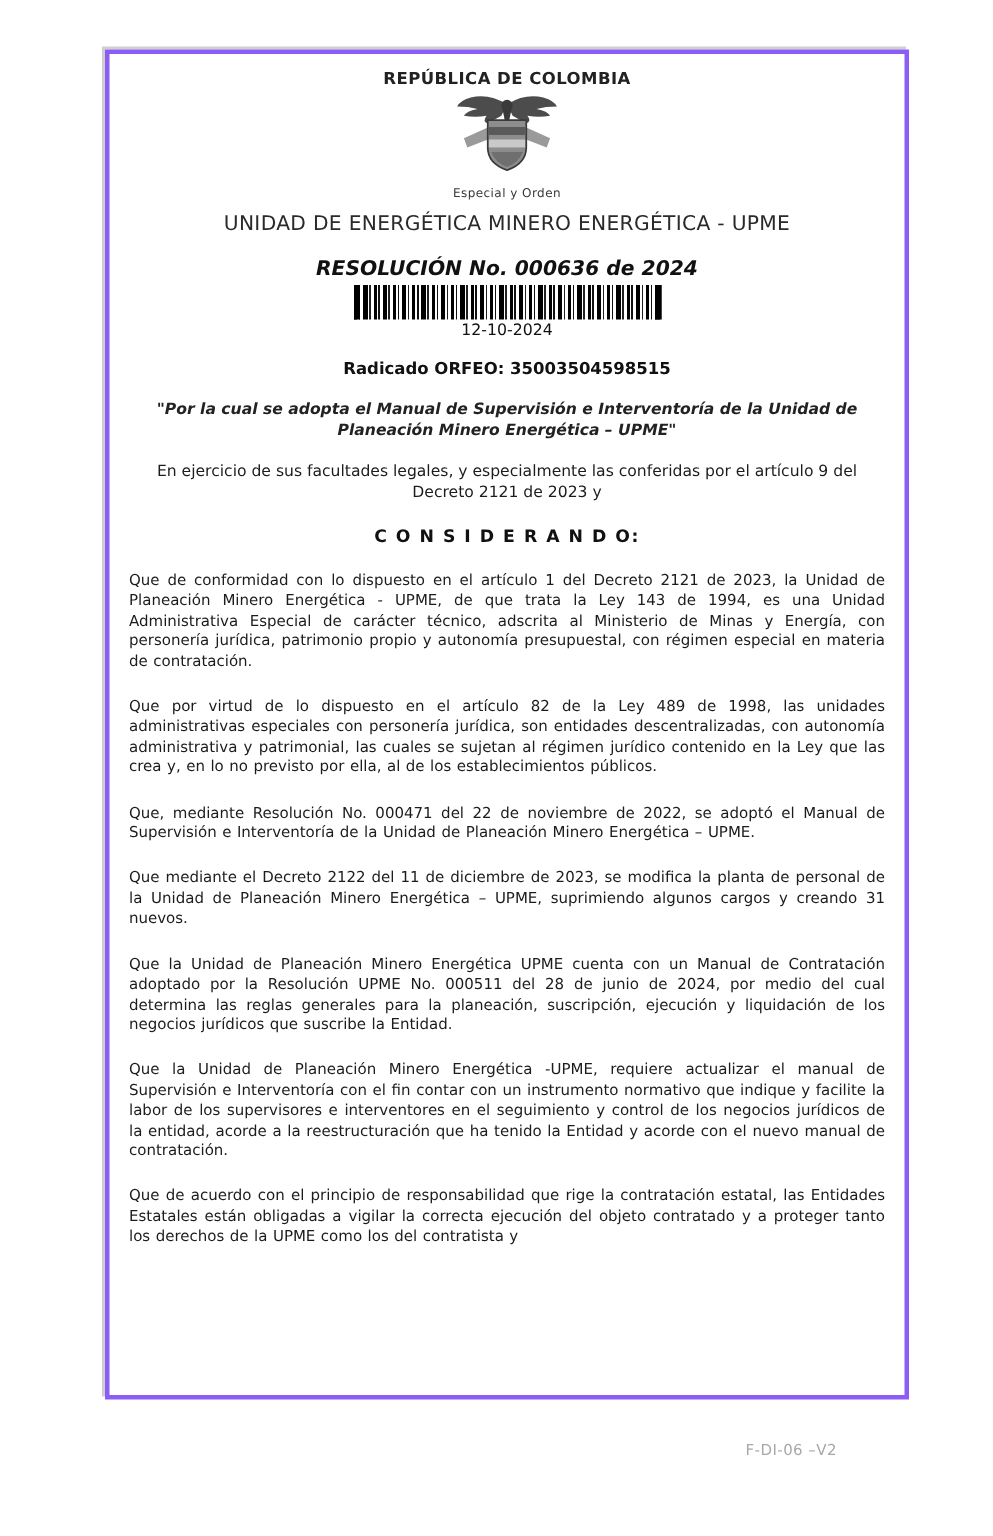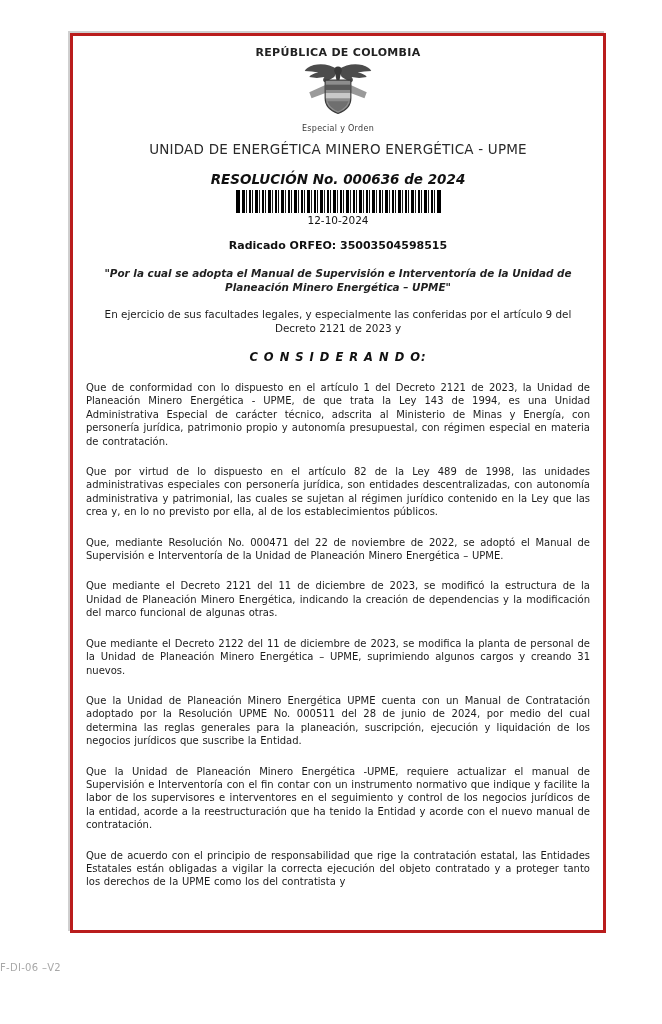--- a/index.html
+++ b/index.html
@@ -15,21 +15,21 @@
     height: 1024px;
     background: #ffffff;
     overflow: hidden;
   }
   .page-frame {
     position: absolute;
     left: 70px;
     top: 33px;
     width: 530px;
     height: 894px;
-    border: 3px solid #b91c1c;
+    border: 3px solid #8b5cf6;
     box-shadow: -2px -2px 0 0 #cfcfcf;
     background: #ffffff;
     overflow: hidden;
     box-sizing: content-box;
   }
   .page-inner {
     padding: 10px 13px 0 13px;
     text-align: center;
   }
   .republic {
@@ -116,38 +116,38 @@
     line-height: 13.5px;
     color: #1c1c1c;
   }
   .considering {
     margin-top: 15px;
     font-size: 11.5px;
     line-height: 14px;
     font-weight: bold;
     letter-spacing: 1px;
     color: #111;
-    font-style: italic;
   }
   .body-paragraphs {
     margin-top: 1px;
     text-align: justify;
   }
   .body-paragraphs p {
     margin: 17px 0 0 0;
     font-size: 10px;
     line-height: 13.4px;
     color: #1c1c1c;
     word-spacing: 0.5px;
   }
   .footer-code {
     position: absolute;
     top: 962px;
     left: 0;
     width: 558px;
+    text-align: right;
     font-size: 10px;
     color: #a8a8a8;
     letter-spacing: 0.3px;
   }
 </style>
 </head>
 <body>
 
 <div class="canvas">
 
@@ -191,21 +191,20 @@
 
 
       <div class="authority">En ejercicio de sus facultades legales, y especialmente las conferidas por el artículo 9 del Decreto 2121 de 2023 y</div>
 
       <div class="considering">C O N S I D E R A N D O:</div>
 
       <div class="body-paragraphs">
         <p>Que de conformidad con lo dispuesto en el artículo 1 del Decreto 2121 de 2023, la Unidad de Planeación Minero Energética - UPME, de que trata la Ley 143 de 1994, es una Unidad Administrativa Especial de carácter técnico, adscrita al Ministerio de Minas y Energía, con personería jurídica, patrimonio propio y autonomía presupuestal, con régimen especial en materia de contratación.</p>
         <p>Que por virtud de lo dispuesto en el artículo 82 de la Ley 489 de 1998, las unidades administrativas especiales con personería jurídica, son entidades descentralizadas, con autonomía administrativa y patrimonial, las cuales se sujetan al régimen jurídico contenido en la Ley que las crea y, en lo no previsto por ella, al de los establecimientos públicos.</p>
         <p>Que, mediante Resolución No. 000471 del 22 de noviembre de 2022, se adoptó el Manual de Supervisión e Interventoría de la Unidad de Planeación Minero Energética – UPME.</p>
-        <p>Que mediante el Decreto 2121 del 11 de diciembre de 2023, se modificó la estructura de la Unidad de Planeación Minero Energética, indicando la creación de dependencias y la modificación del marco funcional de algunas otras.</p>
         <p>Que mediante el Decreto 2122 del 11 de diciembre de 2023, se modifica la planta de personal de la Unidad de Planeación Minero Energética – UPME, suprimiendo algunos cargos y creando 31 nuevos.</p>
         <p>Que la Unidad de Planeación Minero Energética UPME cuenta con un Manual de Contratación adoptado por la Resolución UPME No. 000511 del 28 de junio de 2024, por medio del cual determina las reglas generales para la planeación, suscripción, ejecución y liquidación de los negocios jurídicos que suscribe la Entidad.</p>
         <p>Que la Unidad de Planeación Minero Energética -UPME, requiere actualizar el manual de Supervisión e Interventoría con el fin contar con un instrumento normativo que indique y facilite la labor de los supervisores e interventores en el seguimiento y control de los negocios jurídicos de la entidad, acorde a la reestructuración que ha tenido la Entidad y acorde con el nuevo manual de contratación.</p>
         <p>Que de acuerdo con el principio de responsabilidad que rige la contratación estatal, las Entidades Estatales están obligadas a vigilar la correcta ejecución del objeto contratado y a proteger tanto los derechos de la UPME como los del contratista y</p>
       </div>
 
     </div>
   </div>
 
   <div class="footer-code">F-DI-06 –V2</div>

